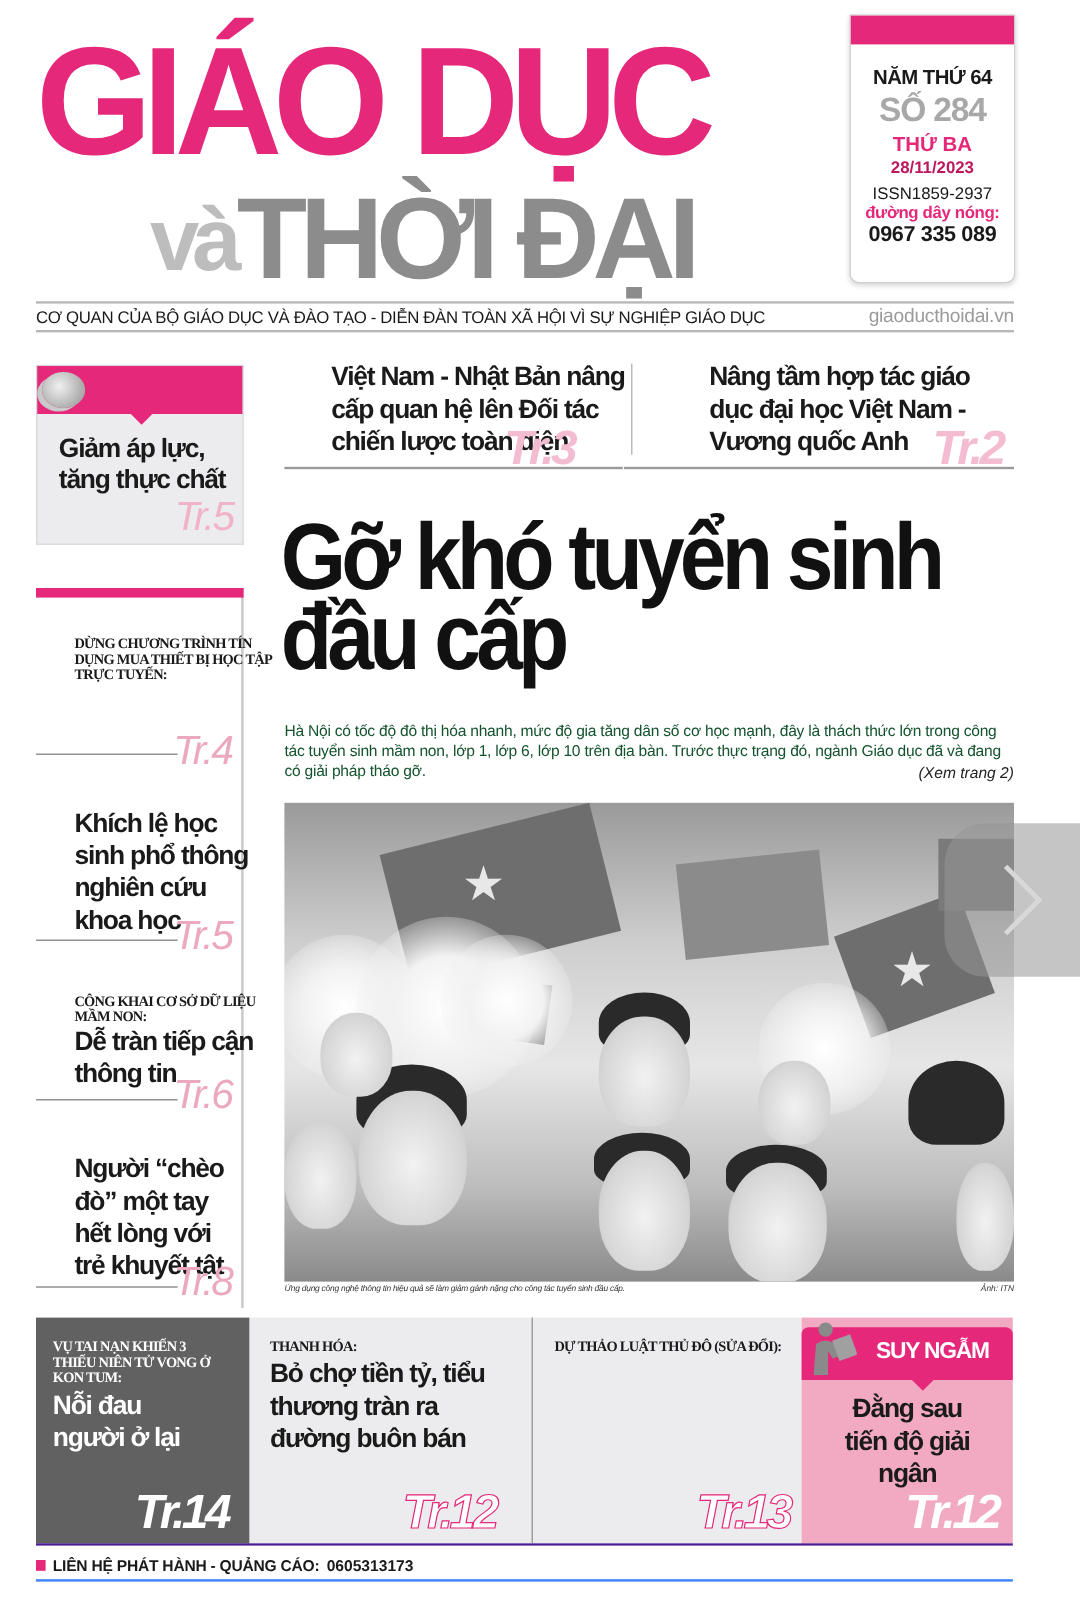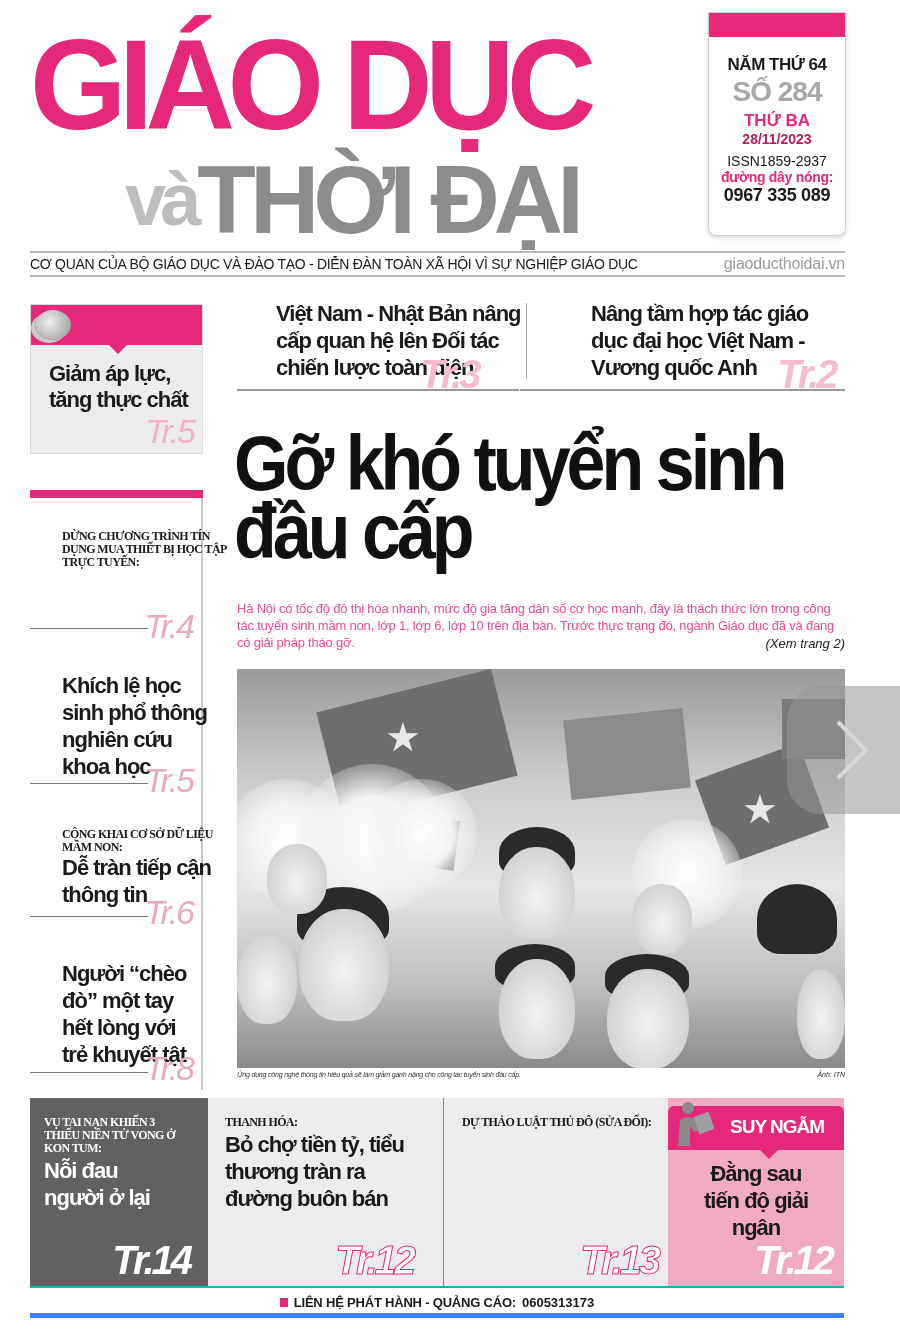--- a/index.html
+++ b/index.html
@@ -79,21 +79,21 @@
   .top-story-1 { left: 237px; top: 300px; width: 285px; }
   .top-story-2 { left: 552px; top: 300px; width: 295px; }
   .ts-title { font-size: 22px; line-height: 27px; letter-spacing: -1px; margin-left: 39px; }
   .ts-page { position: absolute; font-size: 40px; font-weight: 700; font-style: italic; color: #f4bcd0; letter-spacing: -3px; line-height: 40px; }
   .ts-rule-1 { left: 237px; top: 389px; width: 282px; height: 2px; background: #9a9a9a; }
   .ts-rule-2 { left: 520px; top: 389px; width: 325px; height: 2px; background: #9a9a9a; }
   .ts-divider { left: 526px; top: 303px; width: 1px; height: 76px; background: #aaa; }
 
   
   .headline { left: 234px; top: 430px; width: 600px; font-size: 70px; line-height: 60px; font-weight: 700; letter-spacing: -4px; color: #111; transform: scaleY(1.12); transform-origin: left top; }
-  .lead { left: 237px; top: 600px; width: 608px; font-size: 13px; line-height: 17px; color: #ec4899; letter-spacing: -0.2px; }
+  .lead { left: 237px; top: 600px; width: 608px; font-size: 13px; line-height: 17px; color: #14532d; letter-spacing: -0.2px; }
   .lead-more { left: 700px; top: 636px; width: 145px; text-align: right; font-size: 13px; font-style: italic; color: #222; }
 
   
   .photo {
     left: 237px; top: 669px; width: 608px; height: 399px; overflow: hidden;
     background:
       radial-gradient(ellipse 60px 70px at 530px 720px, #d8d8d8 0, transparent 70%),
       linear-gradient(180deg, #9a9a9a 0%, #cfcfcf 30%, #e6e6e6 55%, #bdbdbd 80%, #8a8a8a 100%);
   }
   .photo .flag { position: absolute; background: #6e6e6e; }
@@ -105,41 +105,41 @@
   .credit { left: 800px; top: 1071px; width: 45px; text-align: right; font-size: 7px; font-style: italic; color: #333; }
 
   
   .next-btn {
     left: 787px; top: 686px; width: 113px; height: 128px; background: rgba(150,150,150,0.55);
     border-radius: 34px 0 0 34px; display: flex; align-items: center; justify-content: center;
   }
   .next-btn svg { margin-left: 16px; }
 
   
-  .bottom-strip { left: 30px; top: 1098px; width: 814px; height: 190px; display: flex; border-bottom: 2px solid #14b8a6; }
+  .bottom-strip { left: 30px; top: 1098px; width: 814px; height: 190px; display: flex; border-bottom: 2px solid #4c1d95; }
   .bs-cell { position: relative; height: 100%; }
   .bs-1 { width: 178px; background: #616161; color: #fff; padding: 18px 0 0 14px; }
   .bs-2 { width: 235px; background: #ececee; padding: 18px 0 0 17px; }
   .bs-3 { width: 225px; background: #ececee; padding: 18px 0 0 18px; border-left: 1px solid #8a8a8a; margin: 0; }
   .bs-4 { width: 176px; background: #f2a9c2; text-decoration: underline; }
   .bs-kicker { font-size: 12px; line-height: 13px; }
   .bs-title { font-size: 22px; line-height: 27px; letter-spacing: -1px; margin-top: 2px; }
   .bs-page { position: absolute; bottom: 4px; font-size: 40px; font-weight: 700; font-style: italic; letter-spacing: -3px; line-height: 44px; }
   .bs-page.solid-white { color: #ffffff; }
   .bs-page.outline { color: #ffffff; -webkit-text-stroke: 1px #e5287a; }
   .suy-head { position: absolute; left: 0; top: 8px; width: 176px; height: 44px; background: #e5287a; border-radius: 6px 6px 0 0; }
   .suy-head::after {
     content: ""; position: absolute; left: 92px; bottom: -9px; border-left: 9px solid transparent; border-right: 9px solid transparent; border-top: 9px solid #e5287a;
   }
   .reader-icon { position: absolute; left: 6px; top: -6px; width: 40px; height: 46px; }
   .suy-label { position: absolute; left: 62px; top: 10px; color: #fff; font-size: 19px; font-weight: 700; letter-spacing: -1px; }
   .suy-title { position: absolute; left: 0; top: 62px; width: 176px; text-align: center; font-size: 22px; line-height: 27px; letter-spacing: -1px; }
 
   
-  .footer { left: 30px; top: 1292px; width: 814px; height: 26px; border-bottom: 5px solid #3b82f6; display: flex; align-items: center; justify-content: center; }
+  .footer { left: 30px; top: 1292px; width: 814px; height: 26px; border-bottom: 2px solid #3b82f6; display: flex; align-items: center; justify-content: flex-start; }
   .footer-square { width: 8px; height: 9px; background: #e5287a; margin-right: 6px; }
   .footer-text { font-size: 13px; font-weight: 700; color: #1a1a1a; letter-spacing: -0.2px; }
   .footer-phone { font-size: 13px; font-weight: 700; color: #1a1a1a; margin-left: 6px; }
 </style>
 </head>
 <body>
 
 <div class="abs mast-title-1">GIÁO DỤC</div>
 <div class="abs mast-title-2">
   <span class="mast-va">và</span>

